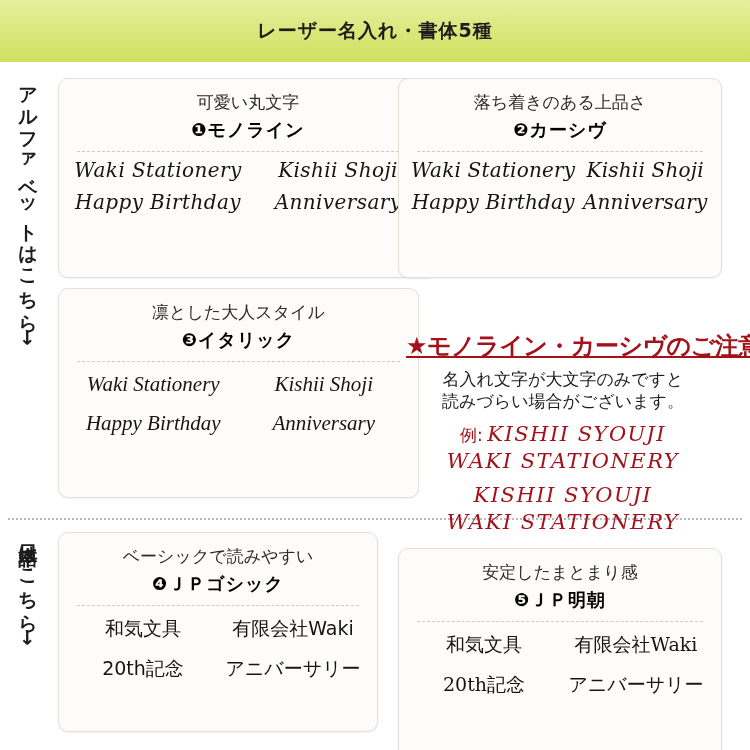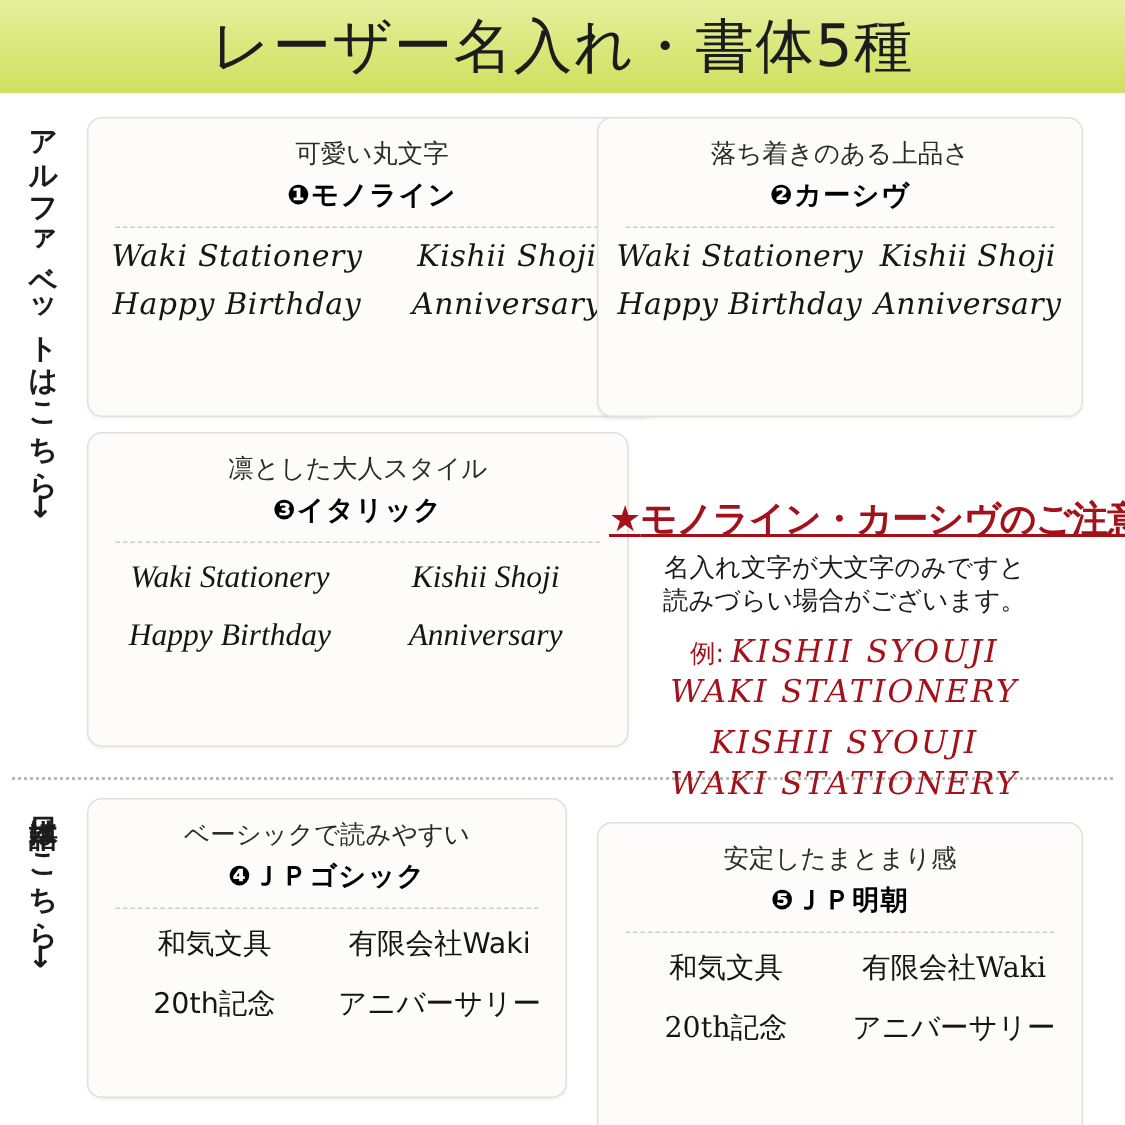--- a/index.html
+++ b/index.html
@@ -25,22 +25,22 @@
     position: absolute;
     left: 0; top: 0;
     width: 750px;
     height: 62px;
     background: linear-gradient(to bottom, #e6ef9e 0%, #d9e779 55%, #cfe05f 100%);
     display: flex;
     align-items: center;
     justify-content: center;
   }
   .header-title {
-    font-size: 39px;
-    font-weight: normal;
+    font-size: 19px;
+    font-weight: bold;
     letter-spacing: 1px;
     color: #1c1c1c;
     font-family: "DejaVu Sans", sans-serif;
   }
 
   
   .side-label {
     position: absolute;
     left: 6px;
     width: 44px;

